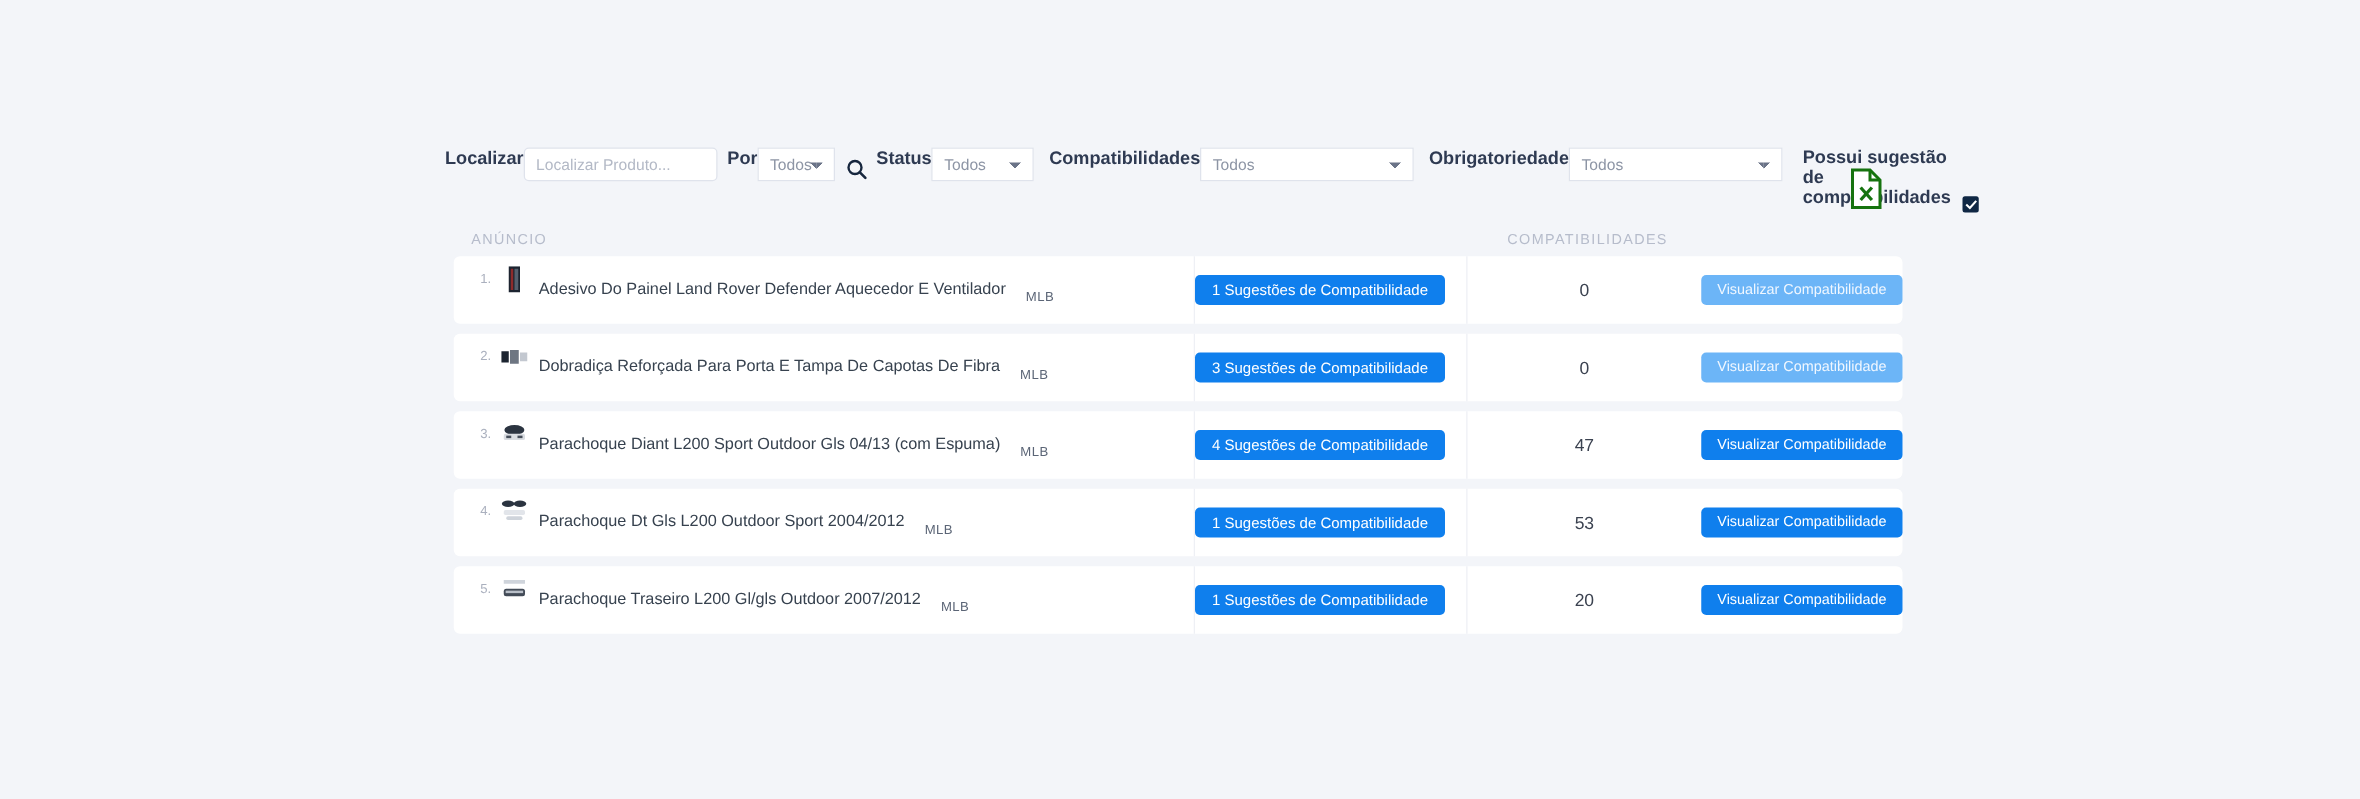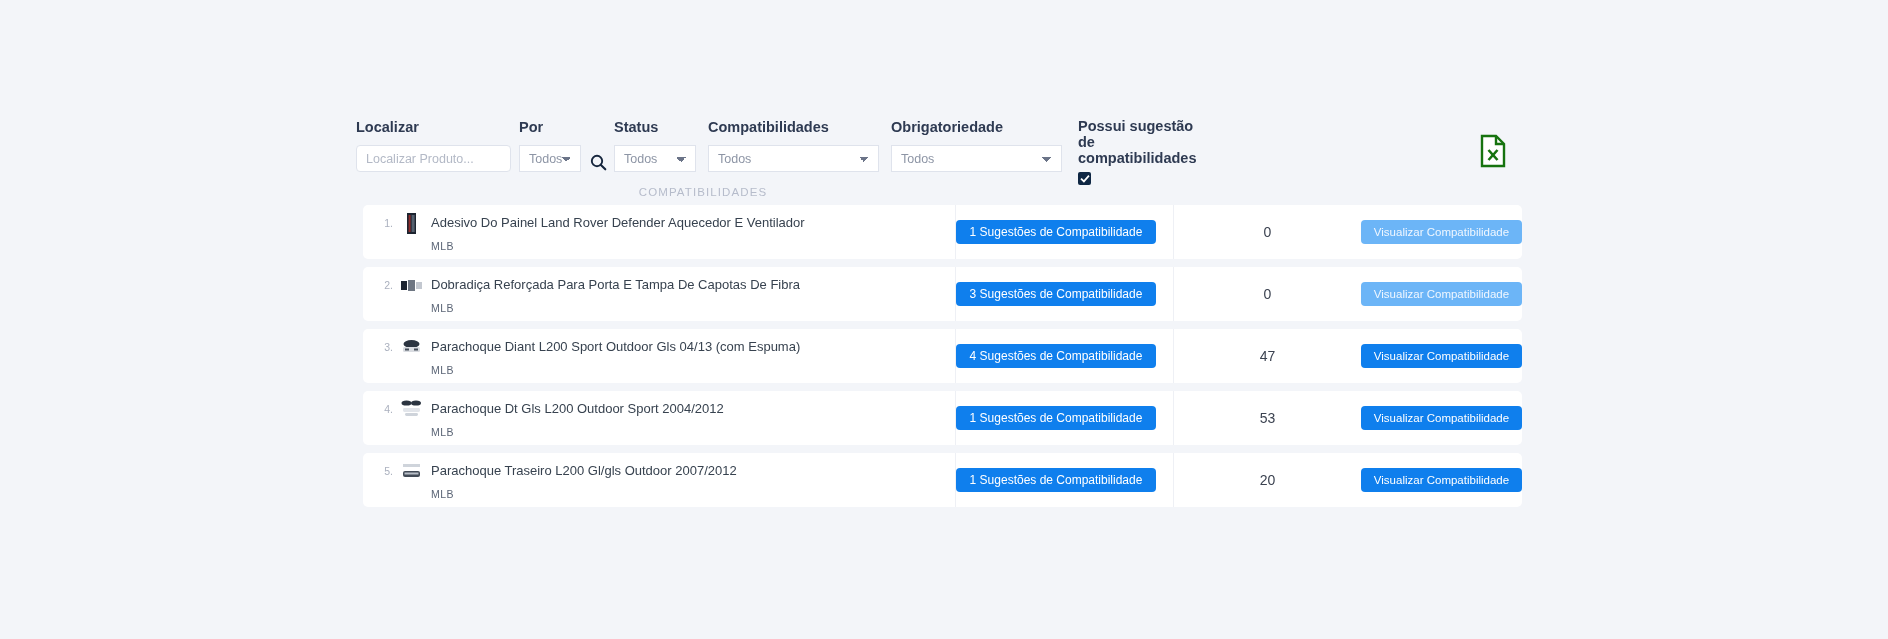--- a/index.html
+++ b/index.html
@@ -27,21 +27,21 @@
     left: 356px;
     top: 118px;
     width: 1170px;
     height: 62px;
     display: flex;
     align-items: flex-start;
   }
 
   .filter-group {
     display: flex;
-    flex-direction: column;
+    flex-direction: row;
     margin-right: 14px;
   }
 
   .filter-label {
     font-size: 14.5px;
     font-weight: bold;
     color: #2e3a52;
     line-height: 18px;
     margin-bottom: 9px;
     white-space: nowrap;
@@ -182,21 +182,21 @@
   .thumb {
     width: 21px;
     height: 21px;
     flex: 0 0 21px;
     margin-right: 9px;
     align-self: flex-start;
     margin-top: 8px;
     display: block;
   }
 
-  .ad-text { display: flex; flex-direction: column; justify-content: flex-start; padding-top: 2px; }
+  .ad-text { display: flex; flex-direction: row; justify-content: flex-start; padding-top: 2px; gap: 16px; }
   .ad-title {
     font-size: 13px;
     color: #37424f;
     line-height: 16px;
     white-space: nowrap;
   }
   .ad-sub {
     font-size: 10.5px;
     color: #5b6576;
     letter-spacing: 0.4px;
@@ -314,20 +314,21 @@
       <g stroke="#16730f" stroke-width="2.6" stroke-linecap="butt">
         <line x1="10.5" y1="16" x2="19.5" y2="26"></line>
         <line x1="19.5" y1="16" x2="10.5" y2="26"></line>
       </g>
     </svg>
   </div>
 
   <div class="table-wrap">
 
     <div class="thead">
+      <div class="th th-anuncio">ANÚNCIO</div>
       <div class="th th-sug"></div>
       <div class="th th-compat">COMPATIBILIDADES</div>
       <div class="th th-acao"></div>
     </div>
 
     <div id="rows-container">
         <div class="row">
           <div class="cell c-anuncio">
             <span class="rank">1.</span>
             <svg class="thumb" viewBox="0 0 21 21">

